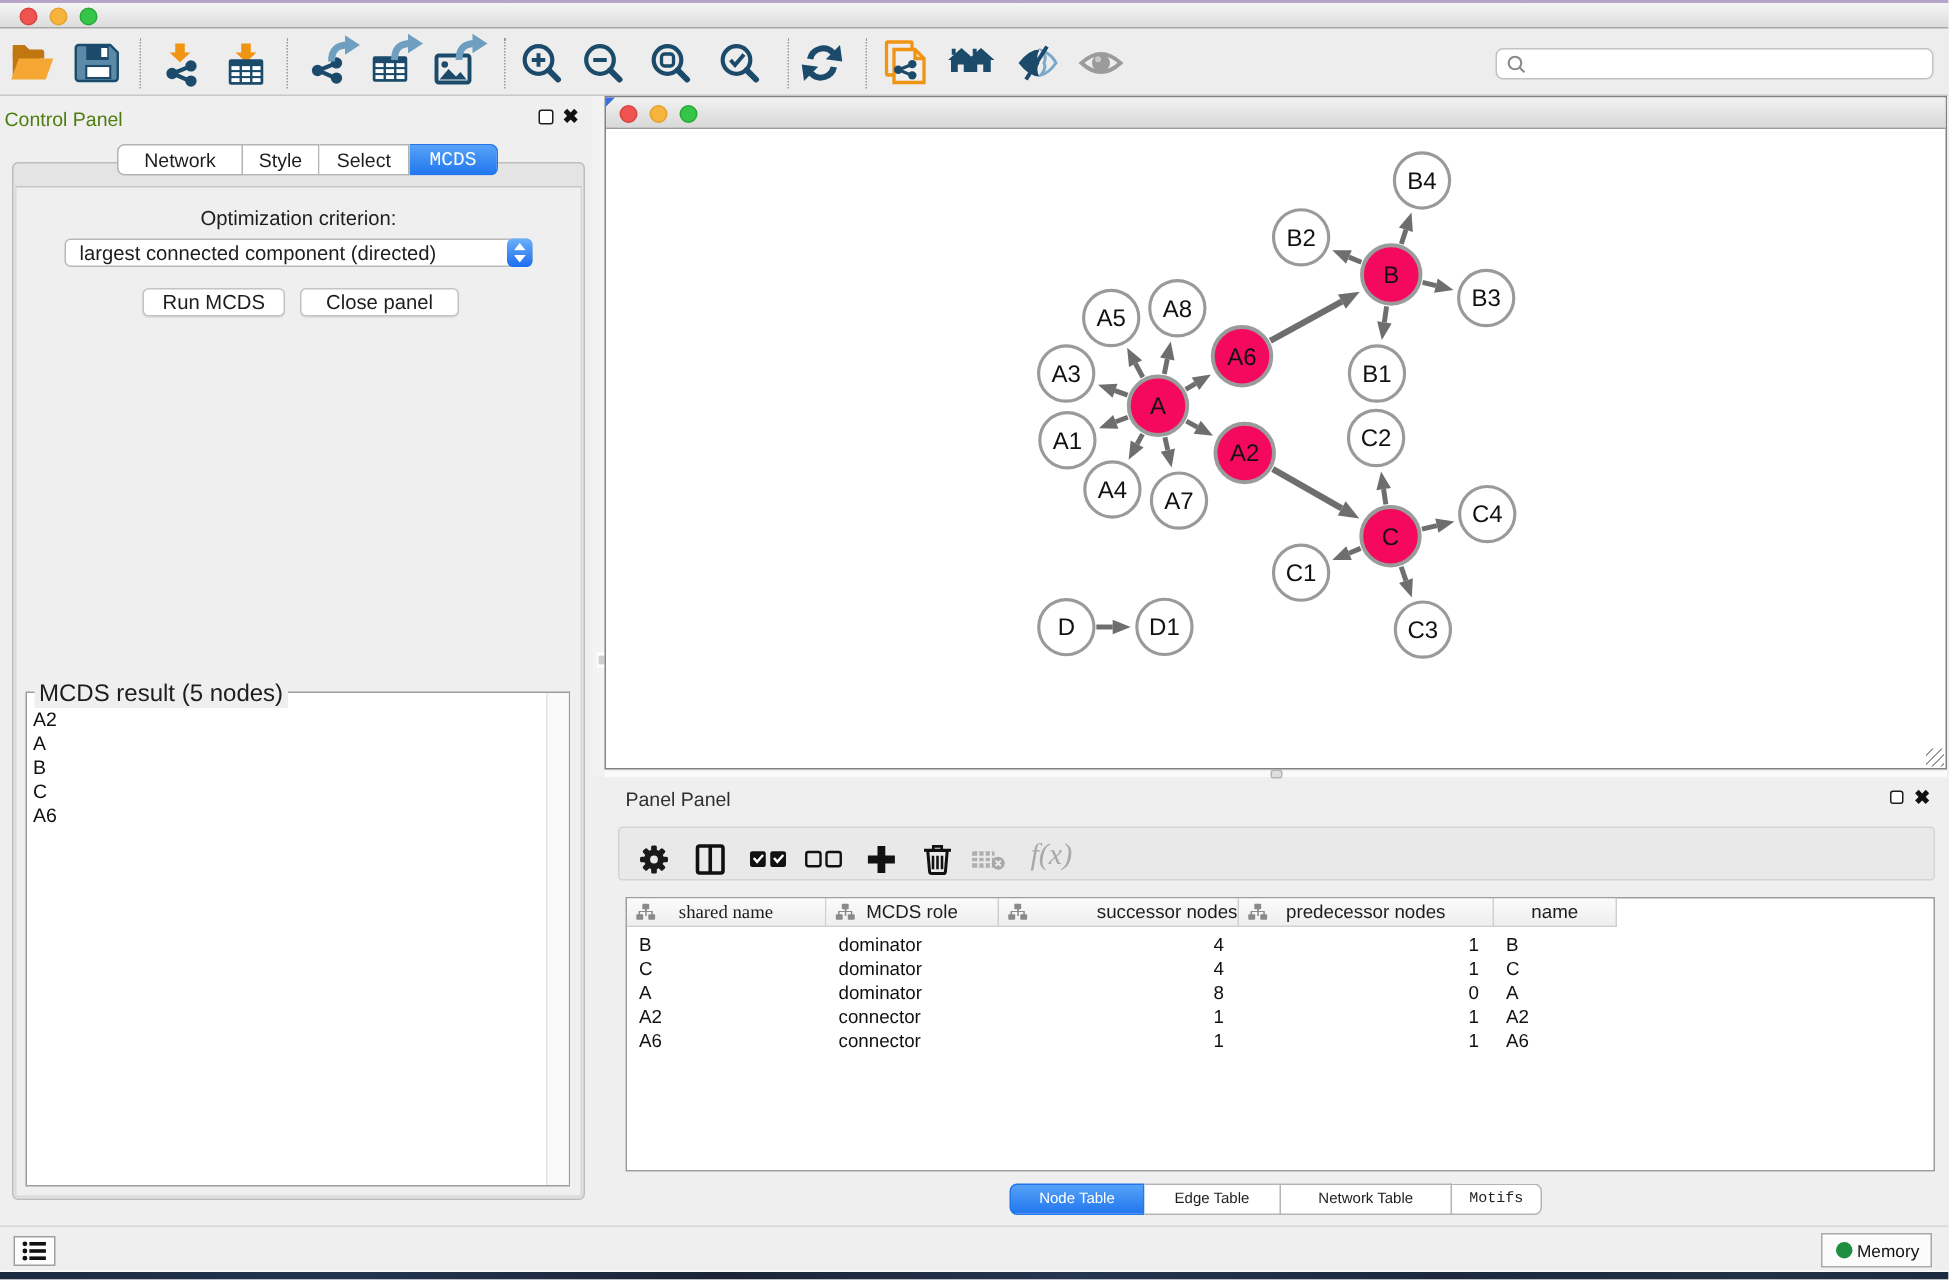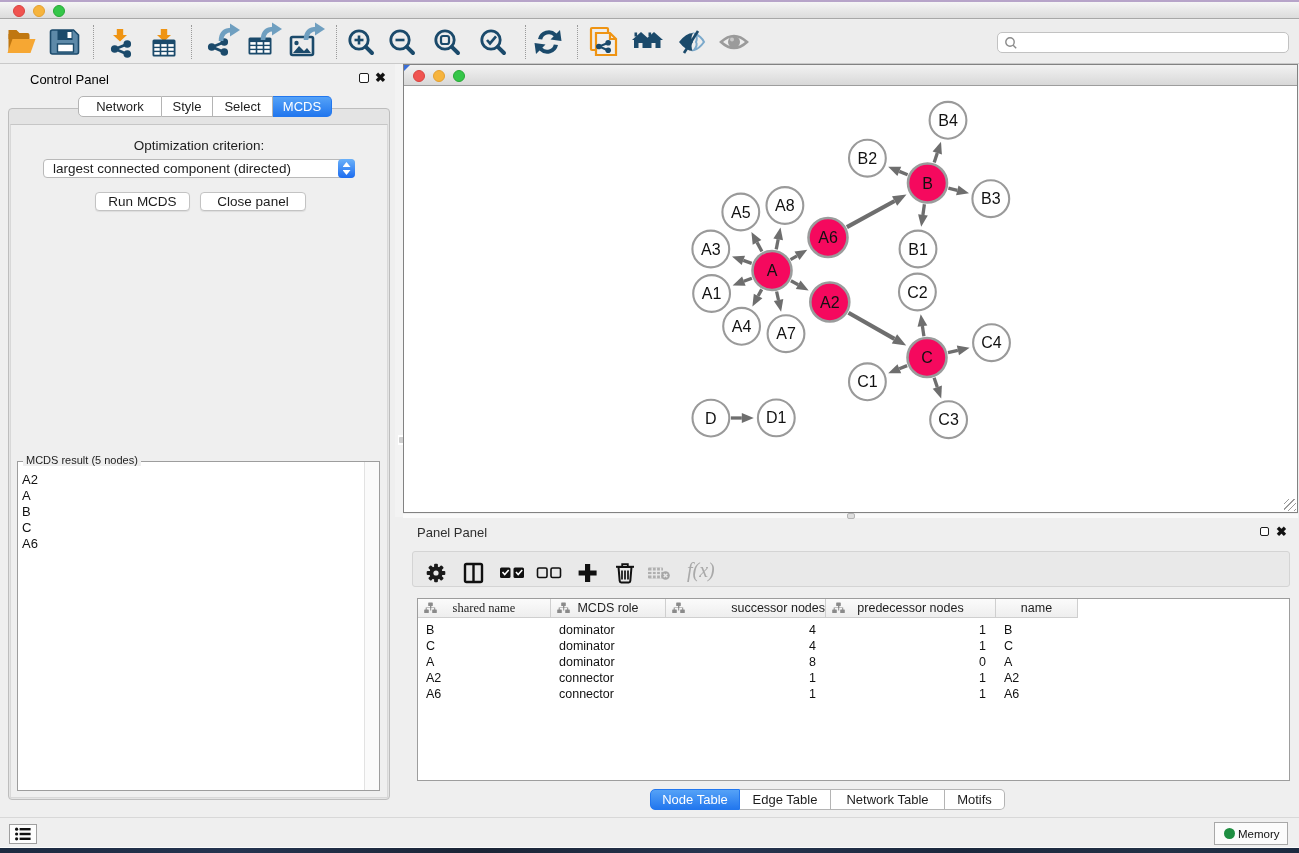--- a/index.html
+++ b/index.html
@@ -7,55 +7,55 @@
 .abs{position:absolute;}
 
 #purple{left:0;top:0;width:1299px;height:2px;background:#b7a4c9;}
 #titlebar{left:0;top:2px;width:1299px;height:17px;background:linear-gradient(#f5f5f5,#dcdcdc);border-bottom:1px solid #a8a8a8;}
 #titlebar .ttl{position:absolute;left:0;right:0;top:3px;text-align:center;font-size:13px;color:#3c3c3c;}
 .tl{position:absolute;top:3px;width:12px;height:12px;border-radius:50%;}
 #toolbar{left:0;top:20px;width:1299px;height:44px;background:#ededed;border-bottom:1px solid #c9c9c9;}
 .sep{position:absolute;top:5px;height:34px;width:1px;border-left:1px dotted #9a9a9a;}
 #search{position:absolute;left:997px;top:12px;width:292px;height:21px;background:#fff;border:1px solid #c2c2c2;border-radius:5px;}
 
-#cp-title{left:30px;top:72px;font-size:13px;color:#000000;}
+#cp-title{left:3px;top:72px;font-size:13px;color:#4d7c0f;}
 #cp-float{left:359px;top:73px;width:10px;height:10px;border:1.5px solid #1d1d1d;border-radius:2px;background:#fff;}
 #cp-close{left:375px;top:70px;font-size:13px;color:#111;font-weight:bold;}
 #cp-pane{left:8px;top:108px;width:382px;height:692px;background:#e4e4e4;border:1px solid #bdbdbd;border-radius:4px;}
 #cp-inner{left:10px;top:124px;width:378px;height:674px;background:#efefef;border:1px solid #d8d8d8;border-top:1px solid #c6c6c6;}
 #tabs-cp{left:78px;top:96px;height:21px;display:flex;font-size:13px;color:#1d1d1d;}
 .tab{background:#fff;border:1px solid #b4b4b4;border-left:none;line-height:19px;text-align:center;}
 .tab.first{border-left:1px solid #b4b4b4;border-radius:5px 0 0 5px;}
-.tab.last{border-radius:0 5px 5px 0;}
+.tab.last{border-radius:0 5px 5px 0;font-family:Liberation Mono, monospace;}
 .tab.sel{background:linear-gradient(#55a2f7,#2277ee);color:#fff;border-color:#2277ee;}
 #opt-label{left:0px;top:138px;width:398px;text-align:center;font-size:13.5px;color:#1d1d1d;}
 #dd{left:43px;top:159px;width:312px;height:19px;background:#fff;border:1px solid #b9b9b9;border-radius:4px;font-size:13.5px;color:#1d1d1d;line-height:17px;padding-left:9px;}
 #dd .spin{position:absolute;right:-1px;top:-1px;width:17px;height:19px;border-radius:4px;background:linear-gradient(#6bb1f9,#1c6cf0);}
 #dd .spin:before{content:"";position:absolute;left:4.5px;top:3px;width:8px;height:5px;background:#fff;clip-path:polygon(50% 0,100% 100%,0 100%);}
 #dd .spin:after{content:"";position:absolute;left:4.5px;bottom:3px;width:8px;height:5px;background:#fff;clip-path:polygon(0 0,100% 0,50% 100%);}
 .btn{position:absolute;height:19px;background:#fff;border:1px solid #c3c3c3;border-radius:4px;font-size:13.5px;color:#1d1d1d;text-align:center;line-height:17px;box-shadow:0 1px 1px rgba(0,0,0,.08);}
 #gbox{left:17px;top:461px;width:363px;height:330px;border:1px solid #9d9d9d;}
-#gbox-title{left:23px;top:454px;font-size:11px;color:#1d1d1d;background:#efefef;padding:0 3px;}
+#gbox-title{left:23px;top:454px;font-size:16px;color:#1d1d1d;background:#efefef;padding:0 3px;}
 #glist{left:18px;top:462px;width:361px;height:328px;background:#fff;}
 #glist .sb{position:absolute;right:0;top:0;width:15px;height:100%;background:#fafafa;border-left:1px solid #e2e2e2;}
 #glist pre{font-family:"Liberation Sans",sans-serif;font-size:13px;color:#111;line-height:16px;padding:10px 0 0 4px;}
 
 #netwin{left:403px;top:64px;width:895px;height:449px;border:1px solid #828282;background:#fff;}
 #net-tb{position:absolute;left:0;top:0;width:100%;height:21px;background:linear-gradient(#f2f2f2,#d8d8d8);border-bottom:1px solid #9d9d9d;}
 #net-tb .ttl{position:absolute;left:0;right:0;top:3px;text-align:center;font-size:13px;color:#2f2f2f;}
 #net-grip{position:absolute;right:1px;bottom:1px;width:12px;height:12px;background:repeating-linear-gradient(135deg,transparent 0 3px,#9a9a9a 3px 4px);}
 
 #tp-title{left:417px;top:525px;font-size:13px;color:#2f2f2f;}
 #tp-float{left:1260px;top:527px;width:9px;height:9px;border:1.5px solid #1d1d1d;border-radius:2px;background:#fff;}
 #tp-close{left:1276px;top:524px;font-size:13px;color:#111;font-weight:bold;}
 #tp-toolbar{left:412px;top:551px;width:878px;height:36px;background:#e9e9e9;border:1px solid #d4d4d4;border-radius:3px;}
 #tbl{left:417px;top:598px;width:873px;height:183px;background:#fff;border:1px solid #9d9d9d;}
 #tbl .hdr{position:absolute;left:0;top:0;height:19px;background:linear-gradient(#fbfbfb,#eeeeee);border-right:1px solid #cfcfcf;border-bottom:1px solid #cfcfcf;font-size:12.5px;color:#1d1d1d;text-align:center;line-height:18px;}
 #tbl .cell{position:absolute;font-size:12.5px;color:#111;line-height:16px;}
-#tabs-tbl{left:650px;top:789px;height:21px;display:flex;font-size:13px;color:#1d1d1d;position:absolute;}
+#tabs-tbl{left:673px;top:789px;height:21px;display:flex;font-size:10px;color:#1d1d1d;position:absolute;}
 
 #statusbar{left:0;top:817px;width:1299px;height:31px;background:#efefef;border-top:1px solid #d8d8d8;}
 #lstbtn{left:9px;top:824px;width:28px;height:20px;background:#fdfdfd;border:1px solid #9f9f9f;}
 #membtn{left:1214px;top:822px;width:74px;height:23px;background:#fbfbfb;border:1px solid #a8a8a8;font-size:11.5px;color:#111;}
 #darkstrip{left:0;top:848px;width:1299px;height:5px;background:linear-gradient(90deg,#1c2a40,#243450 18%,#1a2435 37%,#263550 55%,#1b283d 74%,#223146 90%,#1c2a40);}
 svg{display:block;}
 svg text{font-family:"Liberation Sans",sans-serif;}
 </style></head>
 <body>
 <div class="abs" id="purple"></div>

